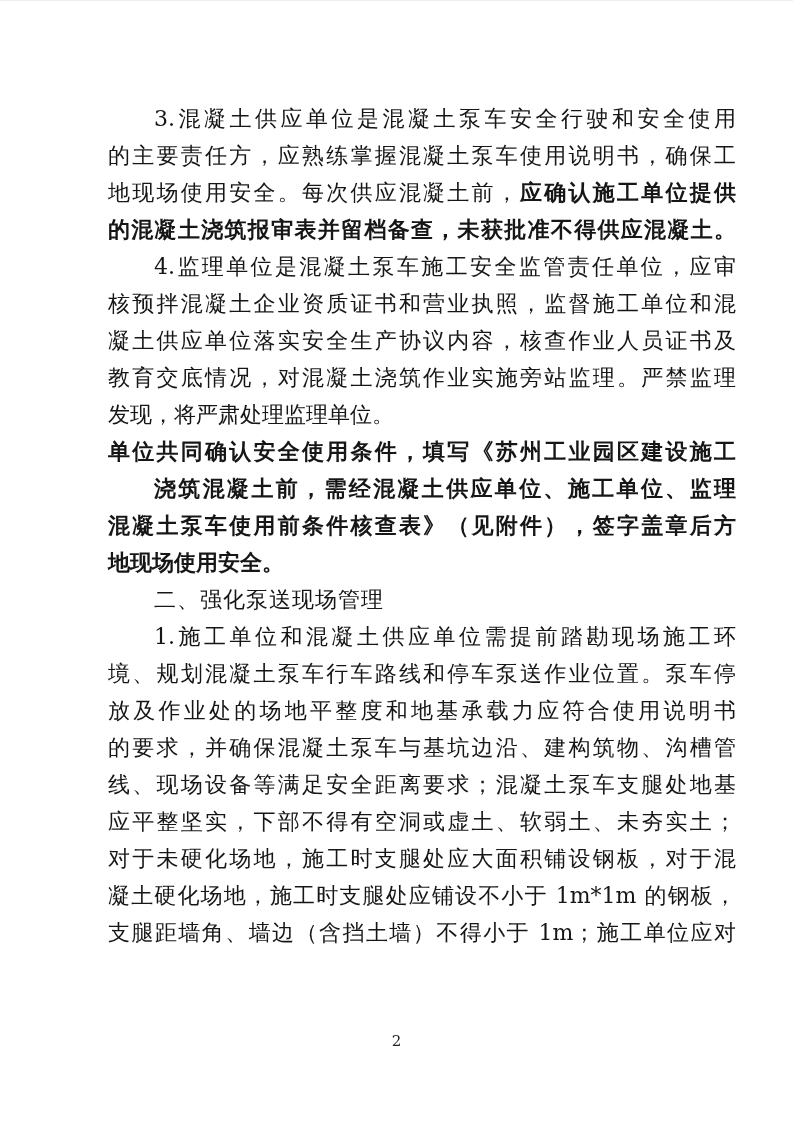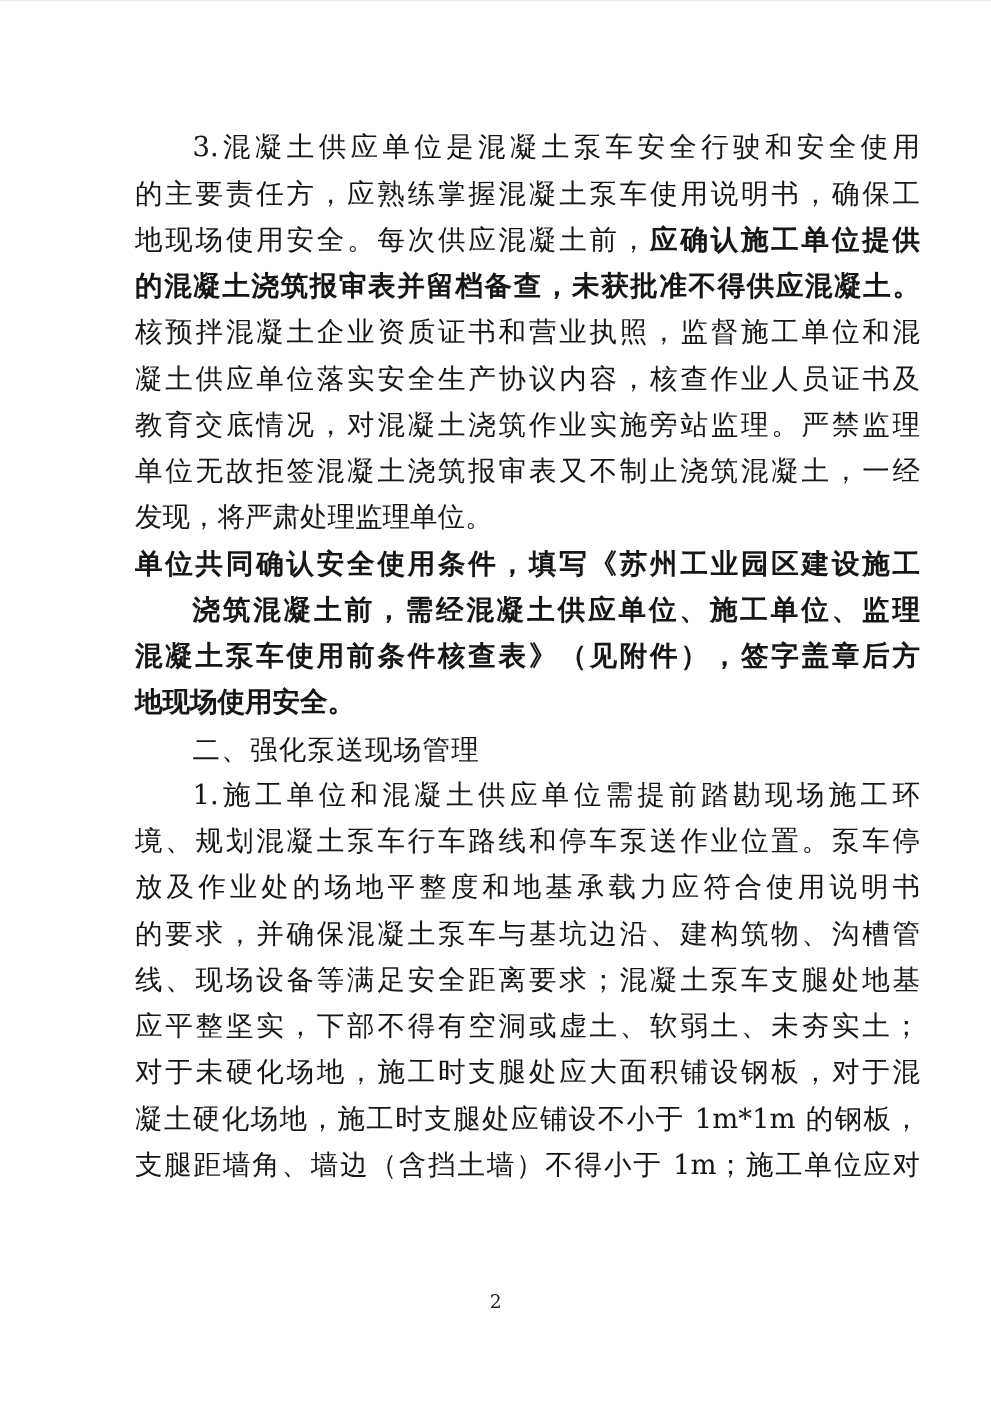--- a/index.html
+++ b/index.html
@@ -65,24 +65,24 @@
 </head>
 <body>
 
 <div class="page">
   <div class="scan-edge"></div>
   <div class="doc">
       <div class="line fill indent"><span>3.混凝土供应单位是混凝土泵车安全行驶和安全使用</span></div>
       <div class="line fill"><span>的主要责任方，应熟练掌握混凝土泵车使用说明书，确保工</span></div>
       <div class="line fill"><span>地现场使用安全。每次供应混凝土前，</span><span class="bold">应确认施工单位提供</span></div>
       <div class="line fill"><span class="bold">的混凝土浇筑报审表并留档备查，未获批准不得供应混凝土。</span></div>
+      <div class="line fill indent"><span>4.监理单位是混凝土泵车施工安全监管责任单位，应审</span></div>
       <div class="line fill"><span>核预拌混凝土企业资质证书和营业执照，监督施工单位和混</span></div>
       <div class="line fill"><span>凝土供应单位落实安全生产协议内容，核查作业人员证书及</span></div>
       <div class="line fill"><span>教育交底情况，对混凝土浇筑作业实施旁站监理。严禁监理</span></div>
-      <div class="line fill"><span>单位无故拒签混凝土浇筑报审表又不制止浇筑混凝土，一经</span></div>
       <div class="line"><span>发现，将严肃处理监理单位。</span></div>
       <div class="line fill"><span class="bold">单位共同确认安全使用条件，填写《苏州工业园区建设施工</span></div>
       <div class="line fill indent"><span class="bold">浇筑混凝土前，需经混凝土供应单位、施工单位、监理</span></div>
       <div class="line fill"><span class="bold">混凝土泵车使用前条件核查表》（见附件），签字盖章后方</span></div>
       <div class="line"><span class="bold">地现场使用安全。</span></div>
       <div class="line heading indent"><span>二、强化泵送现场管理</span></div>
       <div class="line fill indent"><span>1.施工单位和混凝土供应单位需提前踏勘现场施工环</span></div>
       <div class="line fill"><span>境、规划混凝土泵车行车路线和停车泵送作业位置。泵车停</span></div>
       <div class="line fill"><span>放及作业处的场地平整度和地基承载力应符合使用说明书</span></div>
       <div class="line fill"><span>的要求，并确保混凝土泵车与基坑边沿、建构筑物、沟槽管</span></div>

